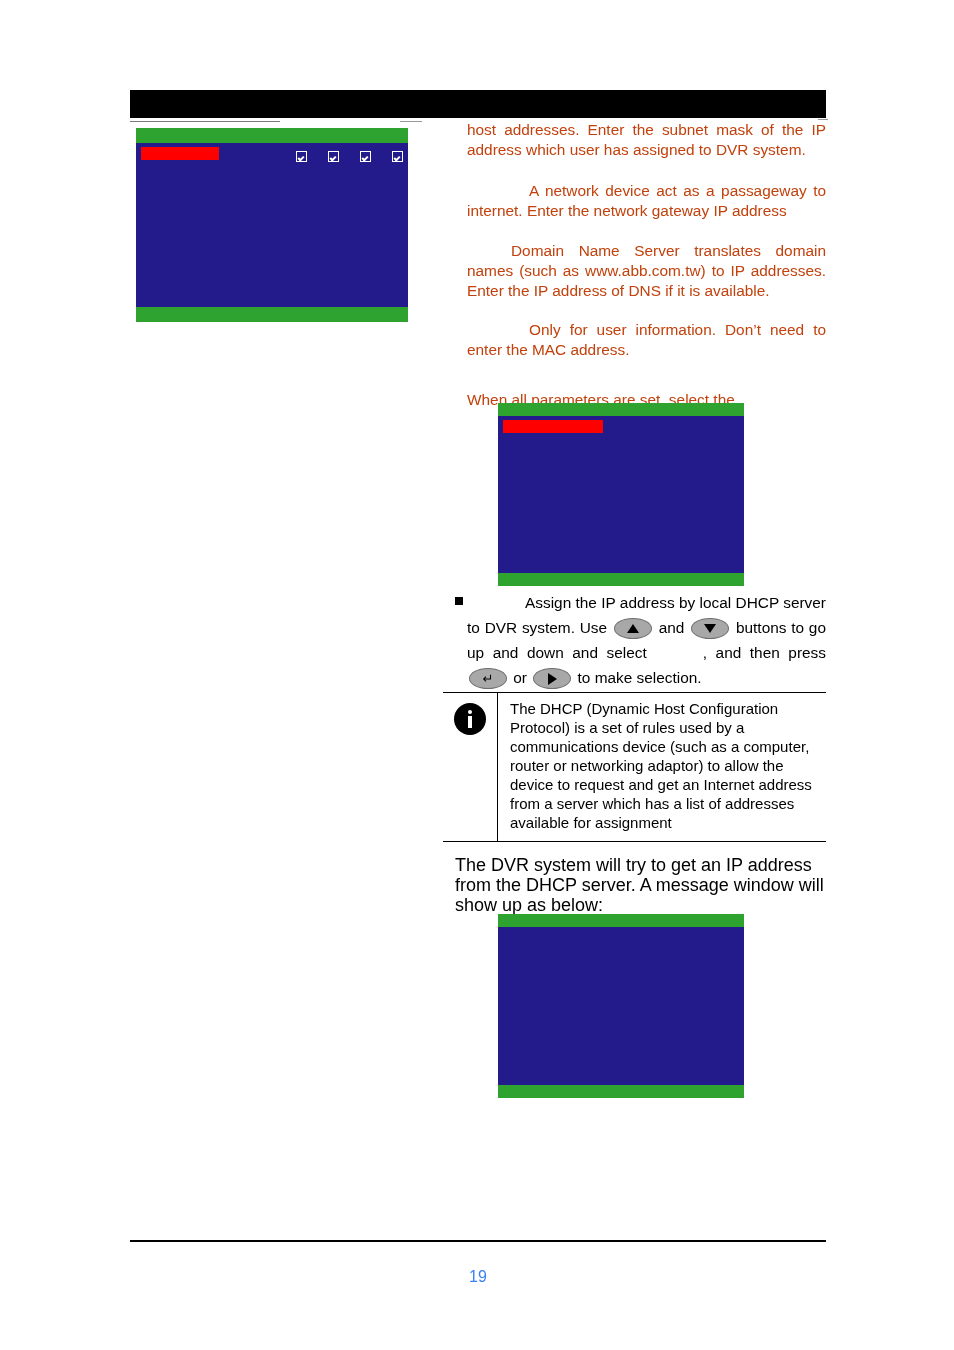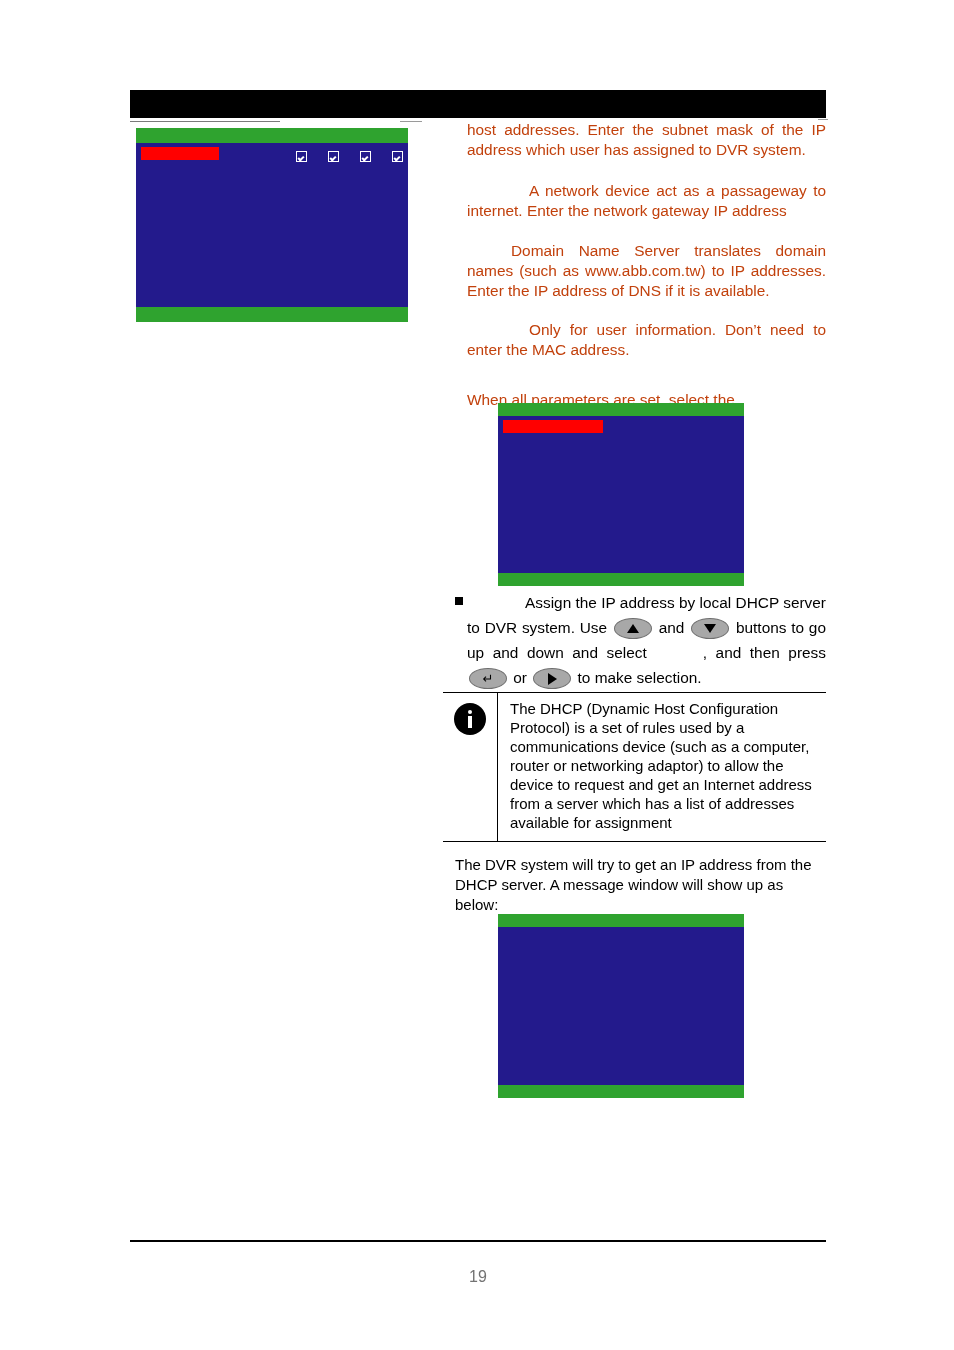--- a/index.html
+++ b/index.html
@@ -291,21 +291,21 @@
     line-height: 19px;
     color: #000000;
   }
 
   
   #para-dhcp-result {
     position: absolute;
     left: 455px;
     top: 855px;
     width: 371px;
-    font-size: 15px;
+    font-size: 18px;
     line-height: 20px;
     text-align: left;
     color: #000000;
   }
 
   
   #footer-rule {
     position: absolute;
     left: 130px;
     top: 1240px;
@@ -313,21 +313,21 @@
     height: 2px;
     background: #000000;
   }
   #footer-pageno {
     position: absolute;
     left: 130px;
     top: 1268px;
     width: 696px;
     text-align: center;
     font-size: 16px;
-    color: #737373;
+    color: #3b82f6;
   }
 </style>
 </head>
 <body>
 
 <div class="page">
 
   <div class="header-band">
     <span class="header-band-text"></span>
   </div>

